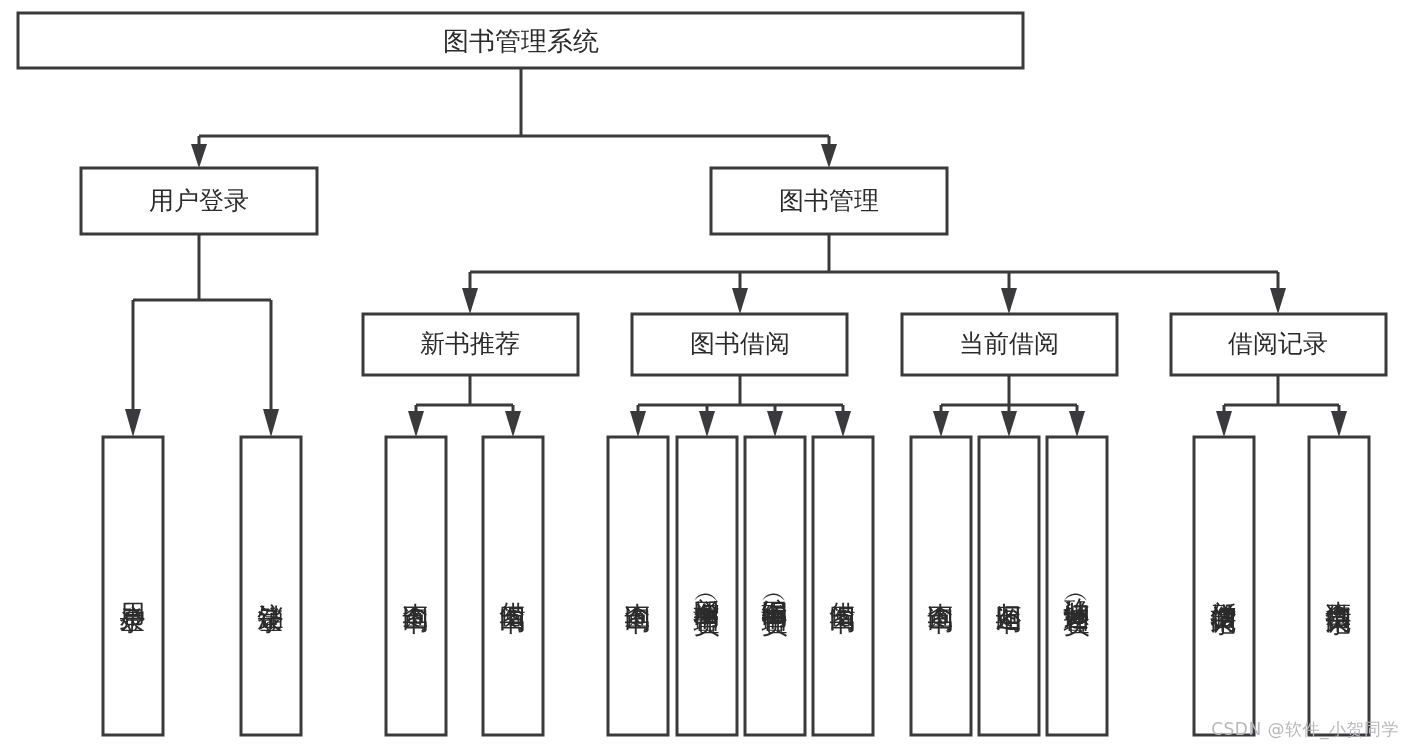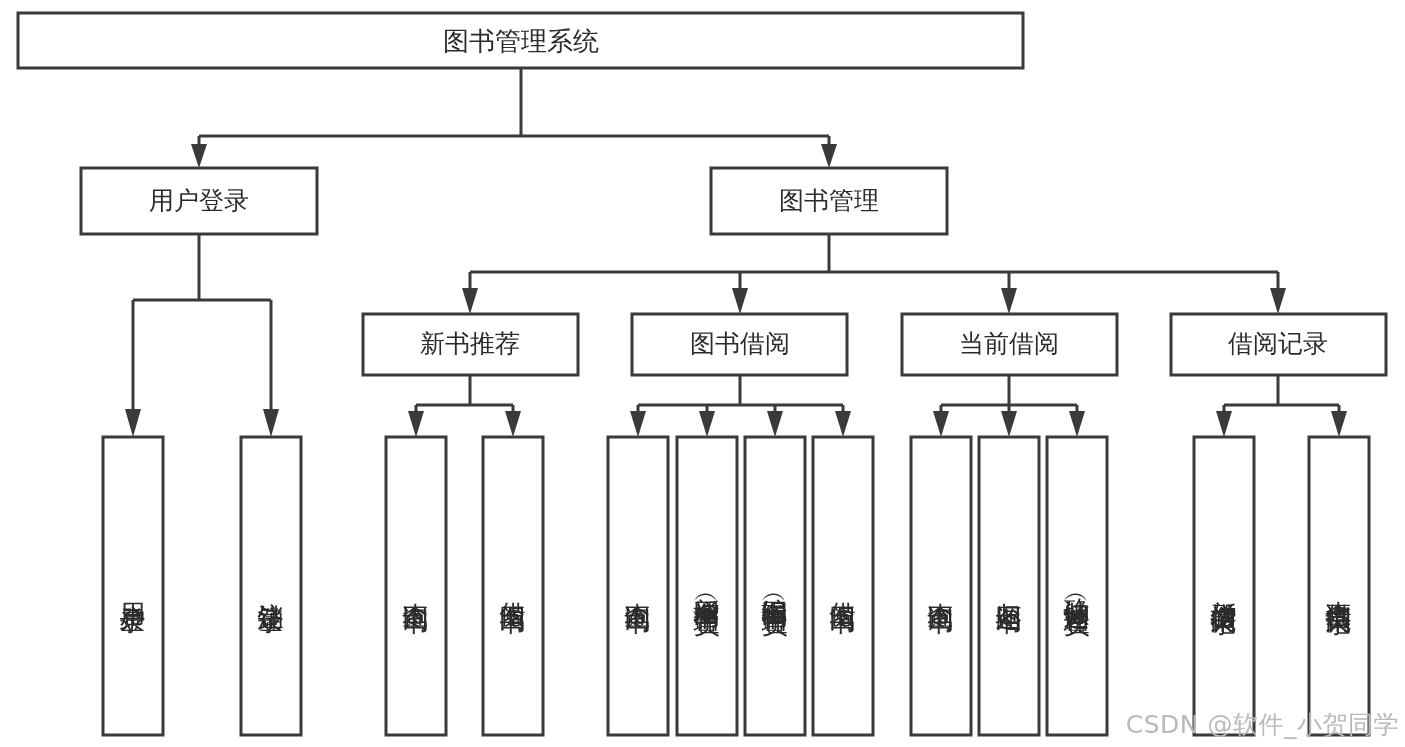--- a/index.html
+++ b/index.html
@@ -68,21 +68,21 @@
     pointer-events: none;
     display: flex;
     align-items: center;
     justify-content: center;
   }
   #watermark {
     position: absolute;
     right: 6px;
     bottom: 6px;
     font-family: "DejaVu Sans", "Liberation Sans", sans-serif;
-    font-size: 25px;
+    font-size: 17px;
     color: #b9b9bb;
     white-space: nowrap;
     letter-spacing: 0.5px;
   }
 </style>
 </head>
 <body>
 
 <div id="diagram-root">
 

